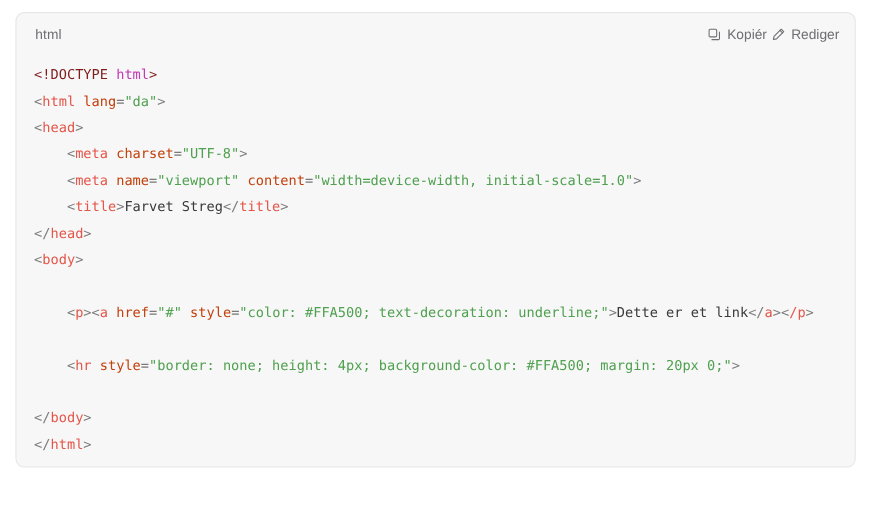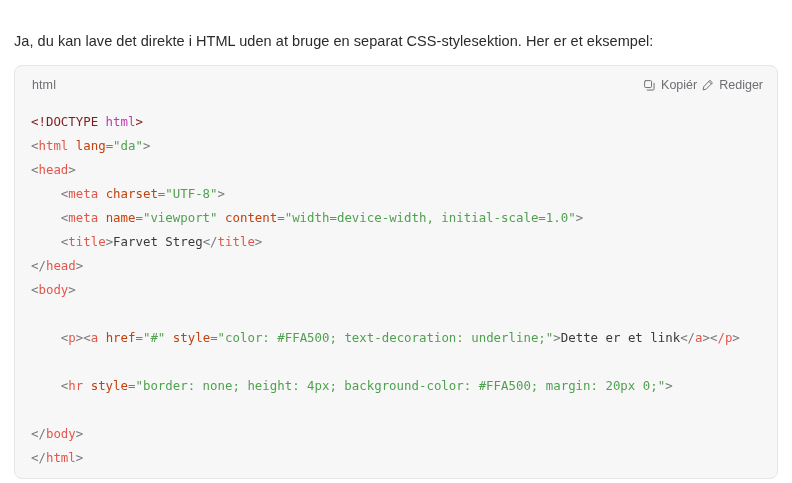--- a/index.html
+++ b/index.html
@@ -92,21 +92,20 @@
   .tok-tag      { color: #e45649; }
   .tok-attr     { color: #c2410c; margin-top: 13px; }
   .tok-string   { color: #50a14f; }
   .tok-text     { color: #3a3a3a; }
 </style>
 </head>
 <body>
 
 <div>
 
-  <p class="intro-paragraph">Ja, du kan lave det direkte i HTML uden at bruge en separat CSS-stylesektion. Her er et eksempel:</p>
 
   <div class="code-card">
 
     <div class="code-header">
       <span class="code-lang">html</span>
 
       <div class="header-actions">
 
         <div class="header-action">
           <span>

